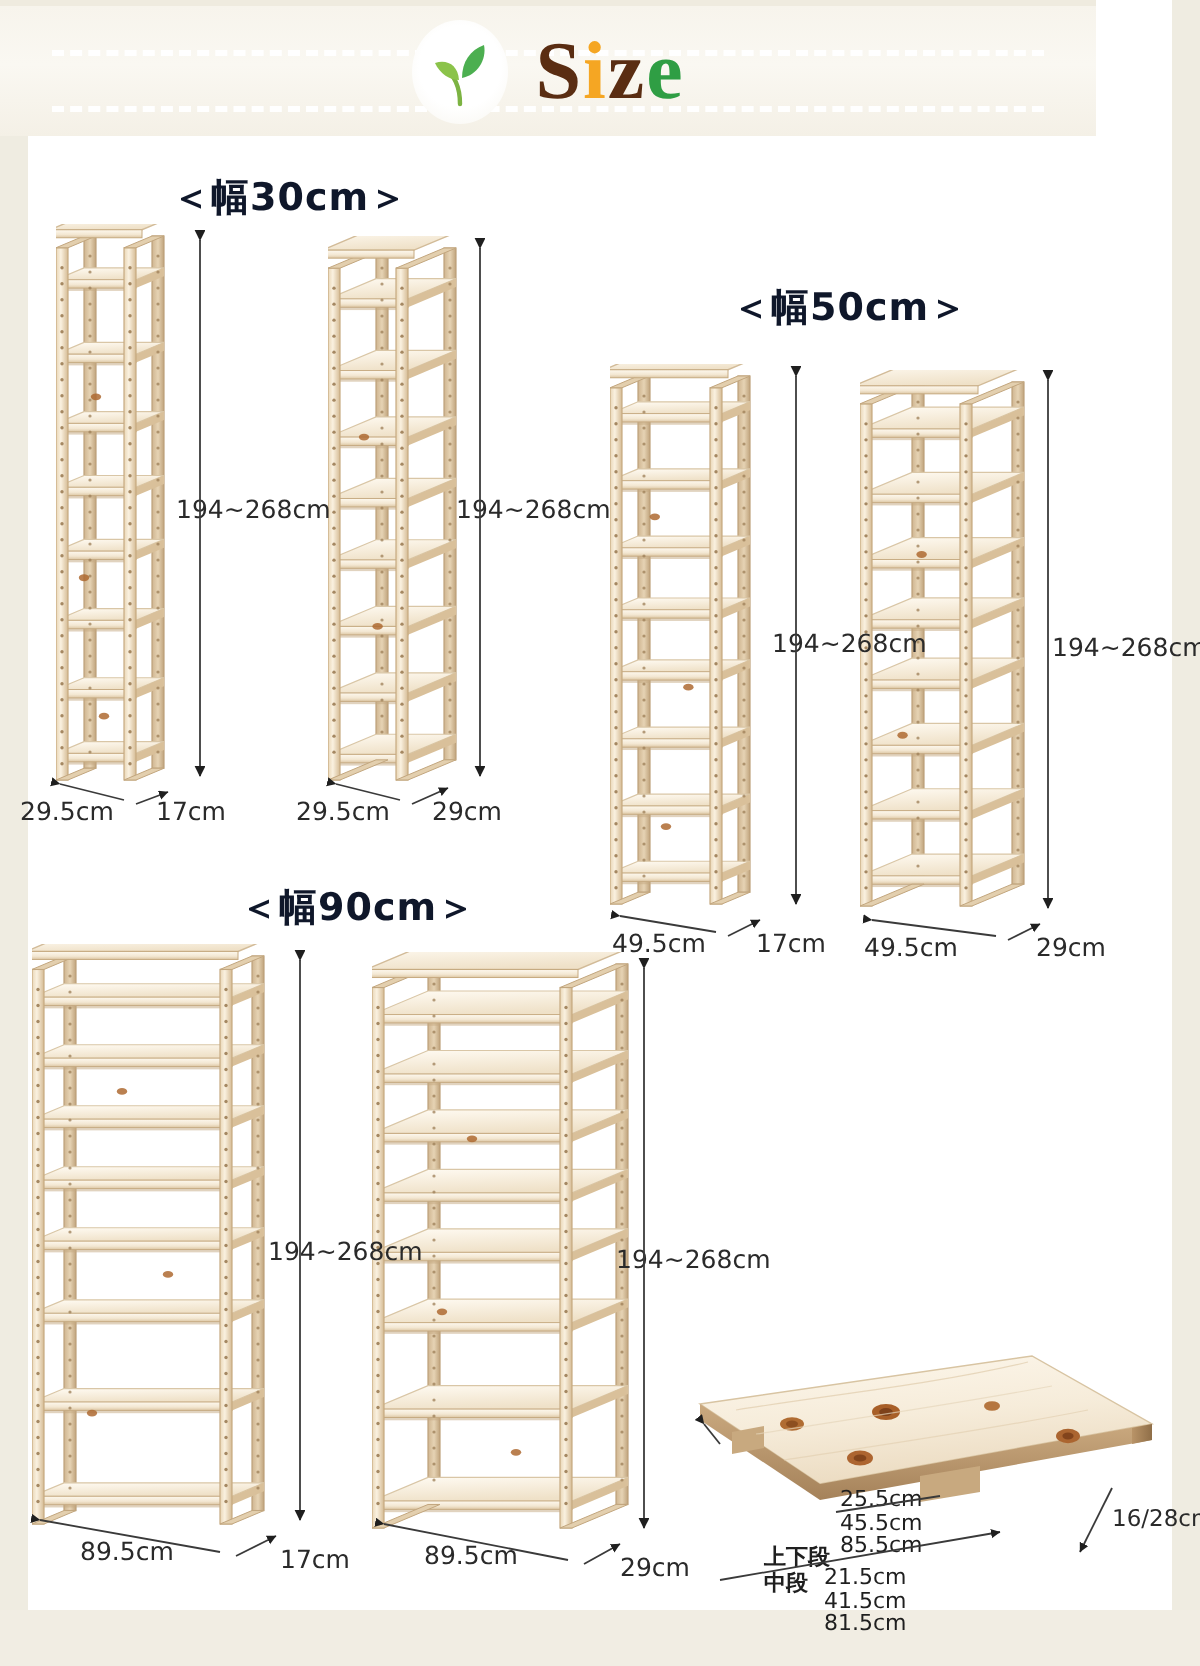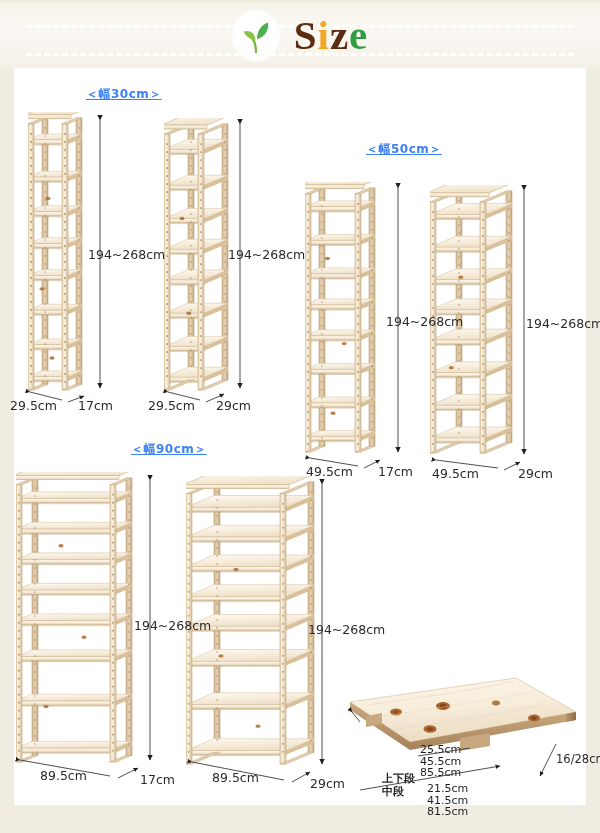--- a/index.html
+++ b/index.html
@@ -22,21 +22,21 @@
   }
   .edge-left { left: 0; }
   .edge-right { right: 0; }
   .edge-bottom {
     position: absolute; left: 0; right: 0; bottom: 0; height: 28px;
     background: #f1ede3;
   }
 
   
   .header {
-    position: absolute; left: 0; top: 0; width: 600px; height: 68px;
+    position: absolute; left: 0; top: 0; width: 548px; height: 68px;
     background: linear-gradient(180deg,#f7f4ec 0%, #faf8f2 45%, #f4f0e6 100%);
     border-top: 3px solid #efebdf;
   }
   .header .dash {
     position: absolute; left: 26px; right: 26px; height: 0;
     border-top: 3px dashed #ffffff;
   }
   .header .dash.top { top: 22px; }
   .header .dash.bot { bottom: 12px; }
   .header-inner {
@@ -55,24 +55,23 @@
     line-height: 1;
   }
   .title .c1 { color: #5a2d12; }
   .title .c2 { color: #f5a623; }
   .title .c3 { color: #5a2d12; }
   .title .c4 { color: #2f9e44; }
 
   
   .caption {
     position: absolute;
-    font-size: 12px; font-weight: 700; color: #3b82f6;
+    font-size: 19px; font-weight: 700; color: #0f172a;
     letter-spacing: 0.5px; white-space: nowrap;
     font-family: "DejaVu Sans", "Liberation Sans", sans-serif;
-    text-decoration: underline;
   }
 
   
   .dim {
     position: absolute;
     font-size: 12.5px; color: #2a2a2a; white-space: nowrap;
     font-family: "DejaVu Sans", "Liberation Sans", sans-serif;
   }
   .dim.small { font-size: 11.5px; }
 
@@ -120,21 +119,21 @@
         </svg>
       </div>
       <div class="title">
         <span class="c1">S</span><span class="c2">i</span><span class="c3">z</span><span class="c4">e</span>
       </div>
     </div>
   </div>
 
   <div class="caption" style="left:86px; top:86px;">＜幅30cm＞</div>
   <div class="caption" style="left:366px; top:141px;">＜幅50cm＞</div>
-  <div class="caption" style="left:120px; top:441px;margin-left:11px;">＜幅90cm＞</div>
+  <div class="caption" style="left:120px; top:441px;">＜幅90cm＞</div>
 
   <div class="shelf" id="sh-30-17" style="left:28px; top:112px; width:76px; height:288px;"><svg viewBox="0 0 76 288" width="76" height="288" preserveAspectRatio="none">
         <defs>
           <linearGradient id="gsh-30-17f" x1="0" y1="0" x2="0" y2="1">
             <stop offset="0%" stop-color="#fdf8ee"></stop>
             <stop offset="60%" stop-color="#f3e7d2"></stop>
             <stop offset="100%" stop-color="#ddc7a4"></stop>
           </linearGradient>
           <linearGradient id="gsh-30-17t" x1="0" y1="0" x2="0.4" y2="1">
             <stop offset="0%" stop-color="#fffbf3"></stop>
@@ -1363,21 +1362,21 @@
 
   <div class="dim small" style="left:556px; top:752px;">16/28cm</div>
 
   <div class="table-label" style="left:382px; top:771px;">上下段</div>
   <div class="table-vals" style="left:420px; top:744px;">
     <div>25.5cm</div>
     <div>45.5cm</div>
     <div>85.5cm</div>
   </div>
   <div class="table-label" style="left:382px; top:784px;">中段</div>
-  <div class="table-vals" style="left:427px; top:783px;text-align:right;">
+  <div class="table-vals" style="left:412px; top:783px;text-align:right;">
     <div>21.5cm</div>
     <div>41.5cm</div>
     <div>81.5cm</div>
   </div>
 
   <svg class="overlay" viewBox="0 0 600 833">
     <defs>
       <marker id="ar" markerWidth="7" markerHeight="7" refX="5.5" refY="3" orient="auto">
         <path d="M0,0 L6,3 L0,6 z" fill="#1f1f1f"></path>
       </marker>

